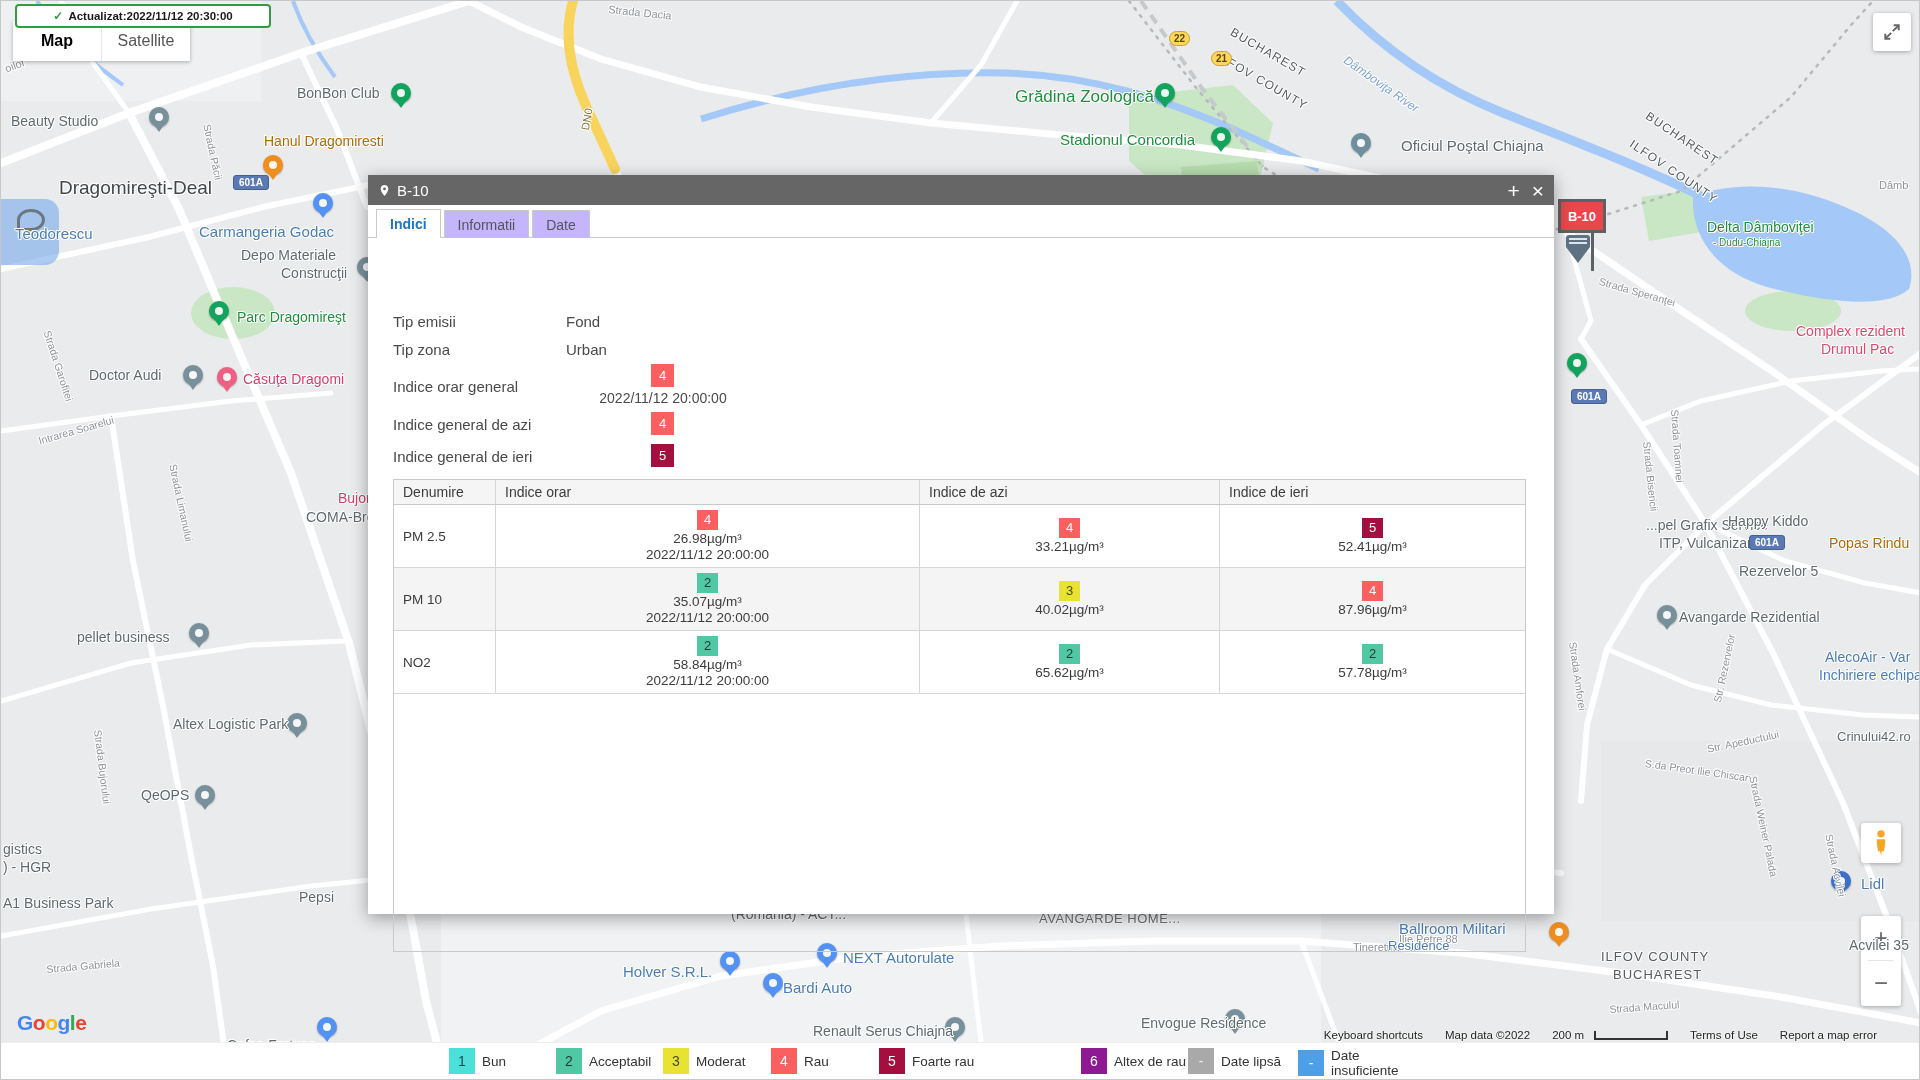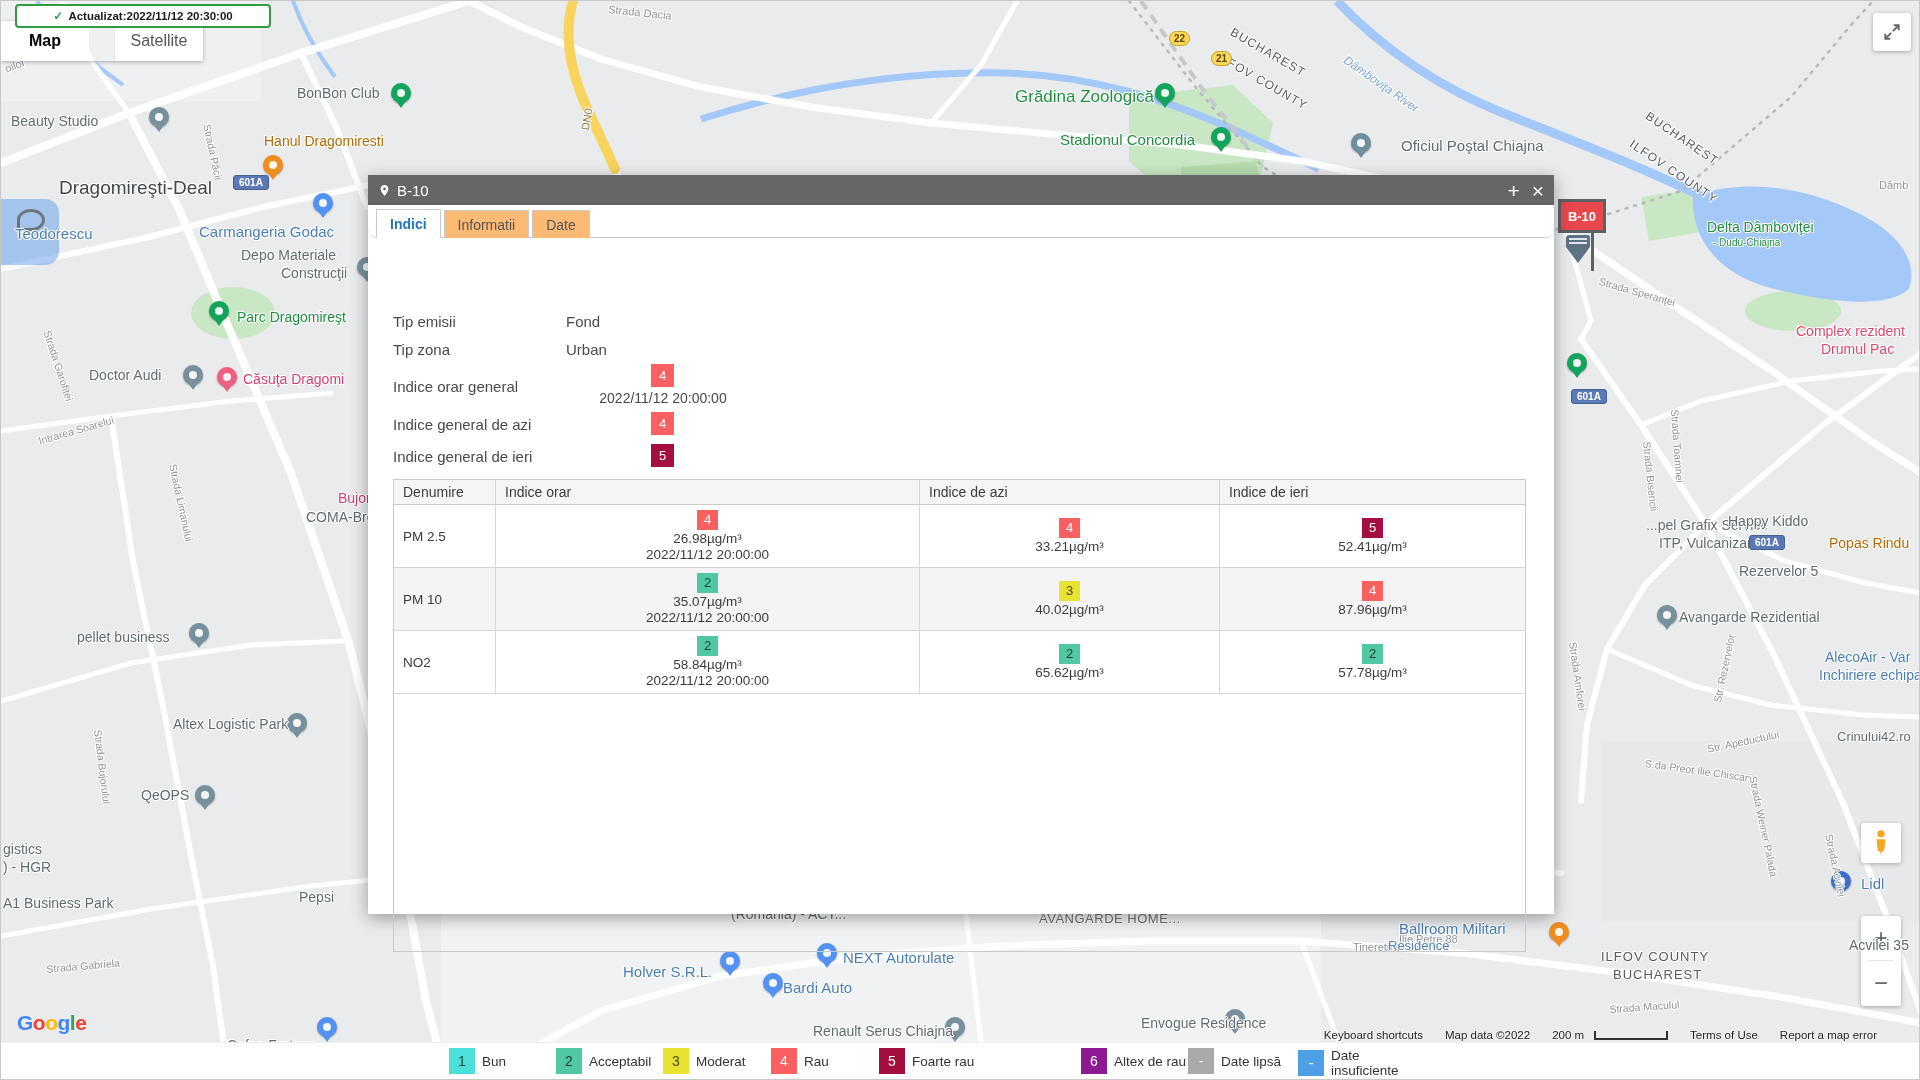--- a/index.html
+++ b/index.html
@@ -14,33 +14,33 @@
   .rb-yellow{position:absolute;background:#fbd75b;color:#5c4a00;font-size:10px;font-weight:bold;
            padding:1px 4px;border-radius:9px;border:1px solid #c9a227;}
   .pin{position:absolute;width:20px;height:20px;border-radius:50%;box-shadow:0 1px 2px rgba(0,0,0,.35);}
   .pin::before{content:"";position:absolute;left:6px;top:6px;width:8px;height:8px;border-radius:50%;background:rgba(255,255,255,.92);}
   .pin::after{content:"";position:absolute;left:6px;top:19px;border-left:4px solid transparent;border-right:4px solid transparent;border-top:7px solid inherit;}
   .pin .tip{position:absolute;left:5px;top:18px;width:0;height:0;border-left:5px solid transparent;border-right:5px solid transparent;}
   
   #updated{position:absolute;left:14px;top:3px;width:252px;height:20px;background:#fff;border:2px solid #2f9e41;border-radius:4px;
            display:flex;align-items:center;justify-content:center;gap:5px;font-size:11.5px;font-weight:bold;color:#1a1a1a;z-index:40;}
   #updated .chk{color:#2f9e41;font-weight:bold;font-size:12px;}
-  #maptype{position:absolute;left:0;top:20px;z-index:30;display:flex;box-shadow:0 1px 4px rgba(0,0,0,.3);gap:25px;}
+  #maptype{position:absolute;left:12px;top:20px;z-index:30;display:flex;box-shadow:0 1px 4px rgba(0,0,0,.3);}
   .mt-btn{width:88px;height:40px;background:#fff;display:flex;align-items:center;justify-content:center;font-size:16px;cursor:pointer;}
   .mt-btn.active{font-weight:bold;color:#000;}
   .mt-btn.inactive{color:#565656;border-left:1px solid #e6e6e6;}
   
   #popup{position:absolute;left:367px;top:174px;width:1186px;height:739px;background:#fff;z-index:20;
          box-shadow:0 4px 16px rgba(0,0,0,.35);font-size:15px;color:#4a4a4a;}
   #popup-header{height:30px;background:#666;display:flex;align-items:center;padding:0 10px;color:#fff;}
   #popup-title{font-size:15px;margin-left:6px;}
   #popup-header .sp{flex:1;}
   .hbtn{color:#fff;font-size:21px;line-height:21px;margin-left:12px;cursor:pointer;}
-  #tabs{height:32px;border-bottom:1px solid #c9c9c9;display:flex;align-items:flex-end;padding-left:8px;background:#fff;border-radius:9px;}
-  .tab{padding:6px 13px 5px 13px;font-size:14px;color:#555;background:#fdba74;border:1px solid #c9c9c9;border-bottom:none;
+  #tabs{height:32px;border-bottom:1px solid #c9c9c9;display:flex;align-items:flex-end;padding-left:8px;background:#fff;}
+  .tab{padding:6px 13px 5px 13px;font-size:14px;color:#555;background:#c4b5fd;border:1px solid #c9c9c9;border-bottom:none;
        margin-right:3px;margin-bottom:-1px;cursor:pointer;}
   .tab.active{background:#fff;color:#2176bd;font-weight:bold;padding-bottom:6px;}
   #popup-body{position:relative;width:100%;height:676px;}
   .frow{position:absolute;left:25px;font-size:15px;color:#4a4a4a;}
   .fval{position:absolute;left:198px;font-size:15px;color:#4a4a4a;}
   .gbadge{position:absolute;left:283px;min-width:15px;height:19px;padding:2px 4px 2px 4px;text-align:center;
           font-size:13px;line-height:19px;}
   .gdate{position:absolute;left:205px;width:180px;text-align:center;font-size:14px;color:#4a4a4a;}
   #ptable{position:absolute;left:25px;top:241px;width:1133px;height:473px;border:1px solid #c9c9c9;box-sizing:border-box;}
   .thead{display:flex;height:24px;background:#f5f5f5;border-bottom:1px solid #c9c9c9;font-size:14px;color:#3c3c3c;}

